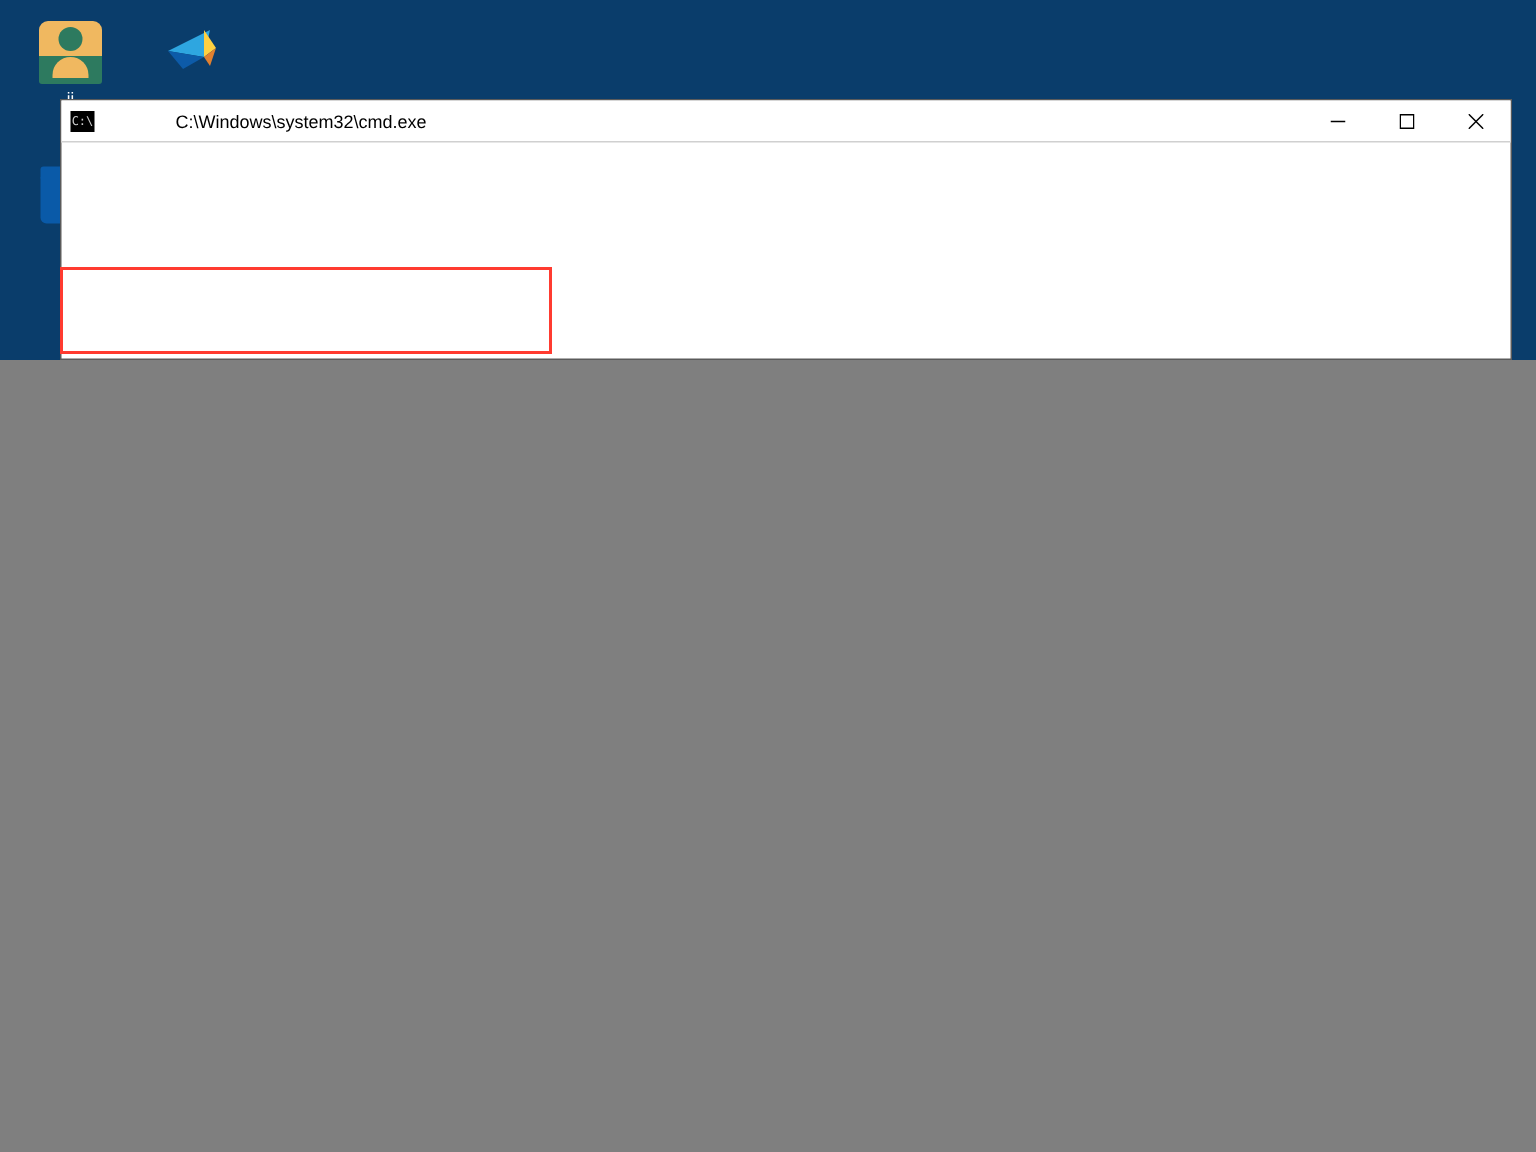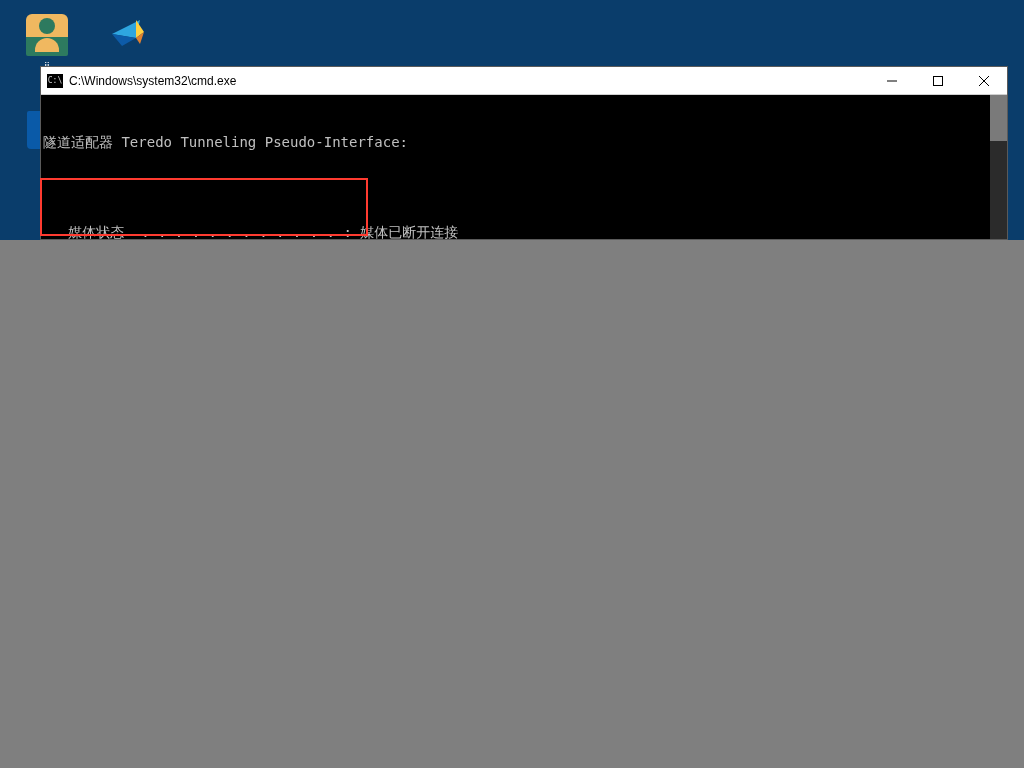--- a/index.html
+++ b/index.html
@@ -52,21 +52,21 @@
 .titlebar {
   height: 28px; background: #fff; display: flex; align-items: center;
   padding-left: 6px; border-bottom: 1px solid #d0d0d0;
 }
 .titlebar .cmd-icon {
   width: 16px; height: 14px; background: #000; margin-right: 6px;
   position: relative; display: flex; align-items: center; justify-content: center;
   font-size: 8px; color: #ccc; font-family: monospace;
 }
 .titlebar .title-text {
-  font-size: 12px; color: #000; flex: 1;
+  font-size: 12px; color: #000; flex: 1; margin-left: 48px;
 }
 .titlebar .ctrl { width: 46px; height: 28px; display: flex; align-items: center; justify-content: center; }
 .titlebar .ctrl svg { width: 10px; height: 10px; }
 
 .terminal {
   flex: 1; background: #000; color: #c0c0c0;
   font-family: "NSimSun", "SimSun", "Consolas", monospace;
   font-size: 14px; line-height: 18px;
   padding: 2px 4px 2px 0;
   position: relative; overflow: hidden;
@@ -126,28 +126,15 @@
           <rect x="0.5" y="0.5" width="9" height="9" fill="none" stroke="#000" stroke-width="1"></rect>
         </svg>
     </div>
     <div class="ctrl close">
       <svg viewBox="0 0 10 10">
           <line x1="0" y1="0" x2="10" y2="10" stroke="#000" stroke-width="1"></line>
           <line x1="10" y1="0" x2="0" y2="10" stroke="#000" stroke-width="1"></line>
         </svg>
     </div>
   </div>
-  <div class="terminal">
-    <div class="line">隧道适配器 Teredo Tunneling Pseudo-Interface:</div>
-    <div class="line"></div>
-    <div class="line">   媒体状态  . . . . . . . . . . . . : 媒体已断开连接</div>
-    
-    <div class="line"></div>
-    
-    
-    
-    <div class="scrollbar">
-      <div class="thumb"></div>
-    </div>
-  </div>
 </div>
 
 <div class="highlight-box" style="top:178px; left:40px; width:328px; height:58px;"></div>
 
 </body></html>

